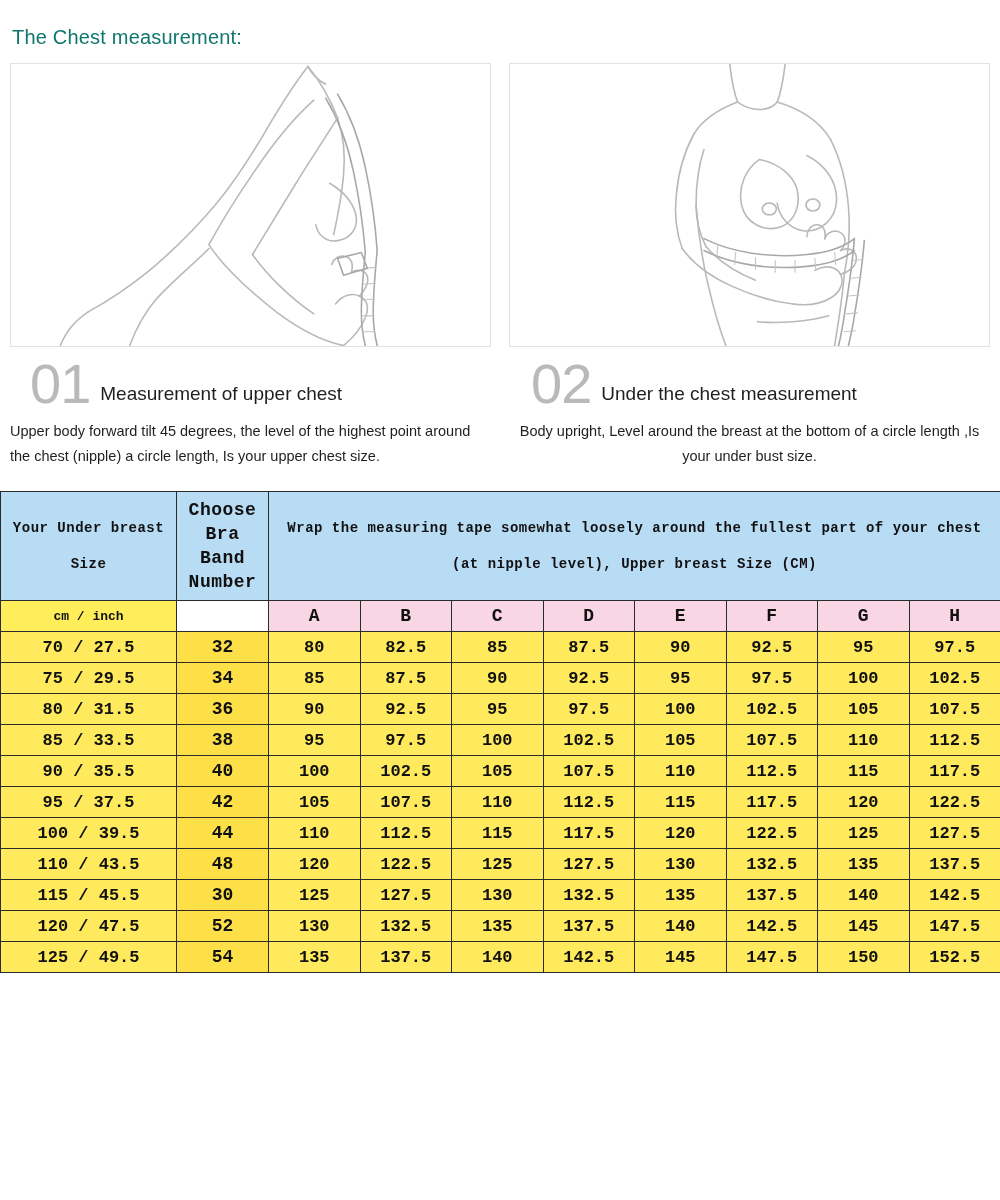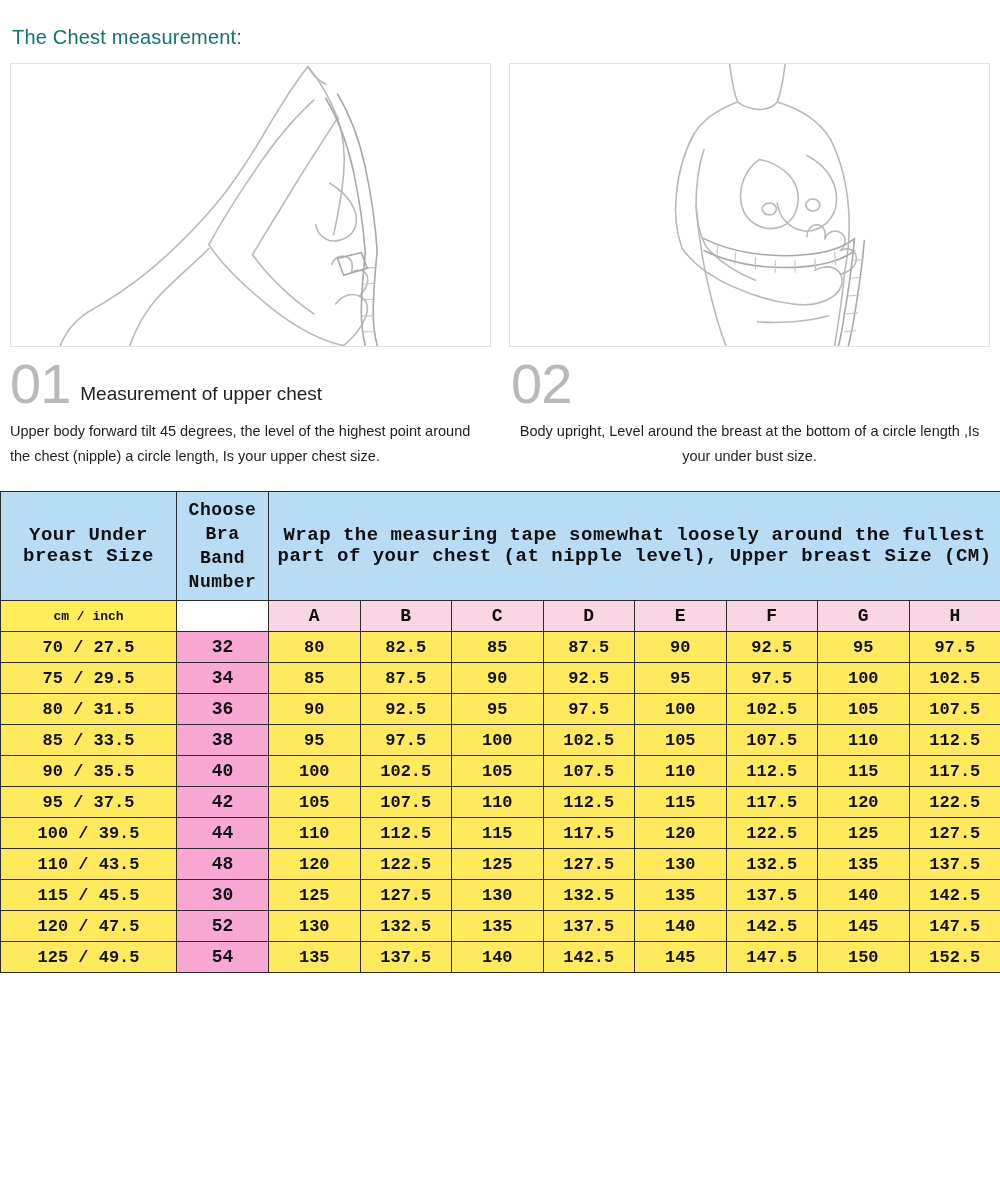--- a/index.html
+++ b/index.html
@@ -63,20 +63,21 @@
     gap: 10px;
     margin-top: 10px;
   }
   .big-num {
     font-size: 56px;
     line-height: 54px;
     color: #b9b9b9;
     font-family: "Liberation Sans", sans-serif;
     font-weight: 400;
     letter-spacing: -1px;
+    margin-left: 20px;
   }
   .cap-title {
     font-size: 19px;
     color: #1f1f1f;
     padding-bottom: 6px;
   }
   .cap-body {
     font-size: 14.5px;
     line-height: 25px;
     color: #1f1f1f;
@@ -100,25 +101,25 @@
     font-family: "Liberation Mono", monospace;
   }
   table.size-table td, table.size-table th {
     border: 1px solid #2b2b2b;
     text-align: center;
     vertical-align: middle;
     font-weight: 700;
   }
   .hdr-blue {
     background: #b9dcf5;
-    font-size: 19px;
+    font-size: 14px;
     color: #111;
     letter-spacing: .5px;
     padding: 6px 4px;
-    line-height: 21px;
+    line-height: 36px;
   }
   .hdr-blue.small {
     font-size: 18px;
     line-height: 24px;
   }
   .sub-yellow {
     background: #ffee5a;
     font-size: 13px;
     padding: 5px 2px;
     color: #111;
@@ -132,21 +133,21 @@
     padding: 5px 2px;
     color: #111;
   }
   td.c-yellow {
     background: #ffe95c;
     font-size: 17px;
     padding: 5px 2px;
     color: #111;
   }
   td.c-pink {
-    background: #f9a8d4;
+    background: #fde047;
     font-size: 18px;
     padding: 5px 2px;
     color: #111;
   }
   .col-under { width: 176px; }
   .col-band  { width: 92px; }
   .col-cup   { width: 91.5px; }
 </style>
 </head>
 <body>
@@ -237,20 +238,21 @@
             <path d="M210 182 l-1 12 M228 190 l-1 12 M248 195 l0 12 M268 198 l0 12 M288 198 l0 12 M308 196 l1 12 M328 190 l1 12" stroke="#c4c4c4" stroke-width="1.1"></path>
 
             <path d="M348 176 C346 200 342 228 338 252 C336 266 334 276 332 284" stroke="#a8a8a8"></path>
             <path d="M358 178 C356 202 352 230 348 254 C346 268 344 276 342 284" stroke="#a8a8a8"></path>
             <path d="M346 198 l11 -1 M344 216 l11 -1 M342 234 l11 -1 M340 252 l11 -1 M338 270 l11 -1" stroke="#c4c4c4" stroke-width="1.1"></path>
           </g>
         </svg>
       </div>
       <div class="cap-line">
         <div class="big-num">02</div>
+        <div class="cap-title">Under the chest measurement</div>
       </div>
       <div class="cap-body">Body upright, Level around the breast at the bottom of a circle length ,Is your under bust size.</div>
     </div>
 
   </div>
 
   <div class="table-wrap">
     <table class="size-table">
       <colgroup>
         <col class="col-under">

